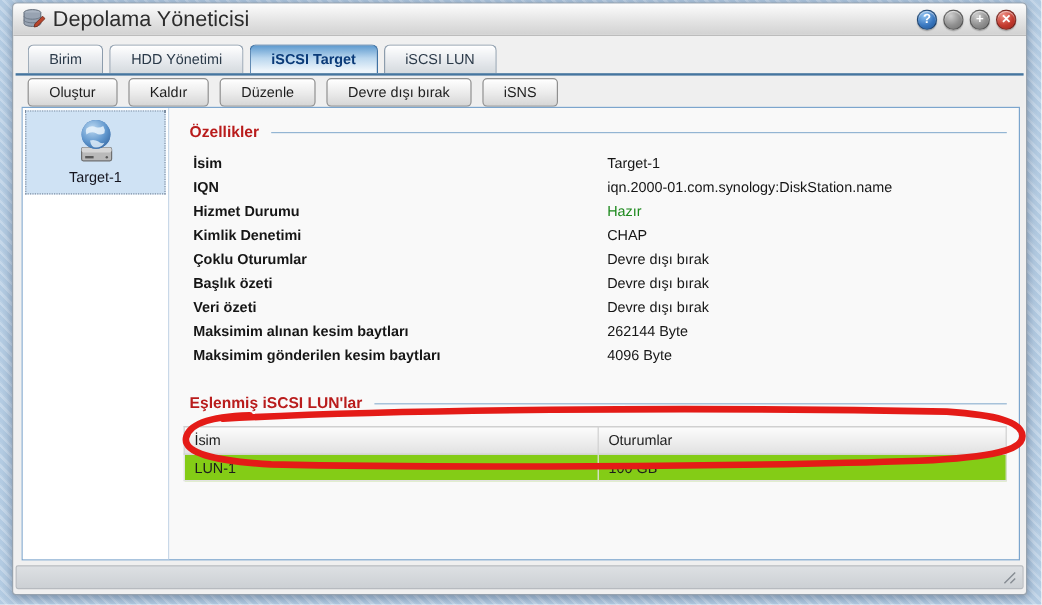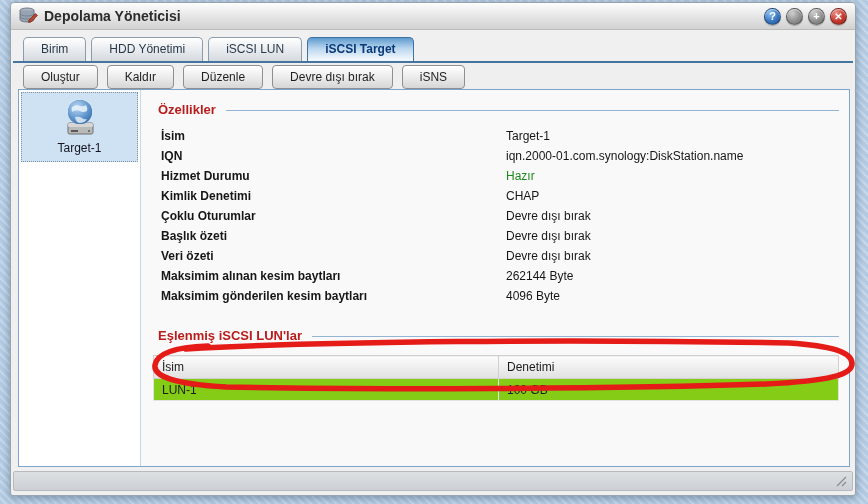--- a/index.html
+++ b/index.html
@@ -14,21 +14,21 @@
     background:#f0f0f0; border:1px solid #97a3af; border-radius:4px 4px 3px 3px;
     box-shadow:0 2px 8px rgba(20,40,70,.4);
   }
   .titlebar {
     position:absolute; top:0; left:0; right:0; height:27px;
     background:linear-gradient(#fdfdfd,#e4e4e4 55%,#d2d2d2);
     border-bottom:1px solid #bcbcbc; border-radius:4px 4px 0 0;
     display:flex; align-items:center; padding:0 8px;
   }
   .title-icon { width:19px; height:18px; margin-right:6px; flex:0 0 auto; }
-  .title-text { font-size:14px; font-weight:bold; color:#2c2c2c; }
+  .title-text { font-size:18px; font-weight:normal; color:#2c2c2c; }
   .win-controls { margin-left:auto; display:flex; gap:5px; }
   .wbtn {
     width:17px; height:17px; border-radius:50%; border:1px solid rgba(0,0,0,.35);
     color:#fff; font-size:11px; font-weight:bold; line-height:15px; text-align:center;
     cursor:pointer; box-shadow:inset 0 1px 1px rgba(255,255,255,.6), 0 1px 1px rgba(0,0,0,.25);
   }
   .wbtn.help  { background:radial-gradient(circle at 35% 28%,#8ec2f2,#3a78c0 55%,#1d5496); }
   .wbtn.min   { background:radial-gradient(circle at 35% 28%,#cfcfcf,#909090 55%,#6d6d6d); }
   .wbtn.max   { background:radial-gradient(circle at 35% 28%,#cfcfcf,#909090 55%,#6d6d6d); }
   .wbtn.close { background:radial-gradient(circle at 35% 28%,#f09187,#c43a2e 55%,#9a241a); font-size:10px; }
@@ -121,22 +121,22 @@
         <div class="wbtn help">?</div>
         <div class="wbtn min"></div>
         <div class="wbtn max">+</div>
         <div class="wbtn close">✕</div>
       </div>
     </div>
 
     <div class="tabstrip">
       <div class="tab">Birim</div>
       <div class="tab">HDD Yönetimi</div>
+      <div class="tab active">iSCSI Target</div>
       <div class="tab">iSCSI LUN</div>
-      <div class="tab active">iSCSI Target</div>
     </div>
 
     <div class="toolbar">
       <div class="tbtn">Oluştur</div>
       <div class="tbtn">Kaldır</div>
       <div class="tbtn">Düzenle</div>
       <div class="tbtn">Devre dışı bırak</div>
       <div class="tbtn">iSNS</div>
     </div>
 
@@ -210,21 +210,21 @@
         </div>
 
         <div class="fieldset-head lun-head">
           <span class="txt">Eşlenmiş iSCSI LUN'lar</span>
           <span class="rule"></span>
         </div>
         <table class="grid">
           <thead>
             <tr>
               <th class="c1">İsim</th>
-              <th>Denetimi</th>
+              <th>Oturumlar</th>
             </tr>
           </thead>
           <tbody>
             <tr>
               <td class="c1">LUN-1</td>
               <td>100 GB</td>
             </tr>
           </tbody>
         </table>
       </div>

